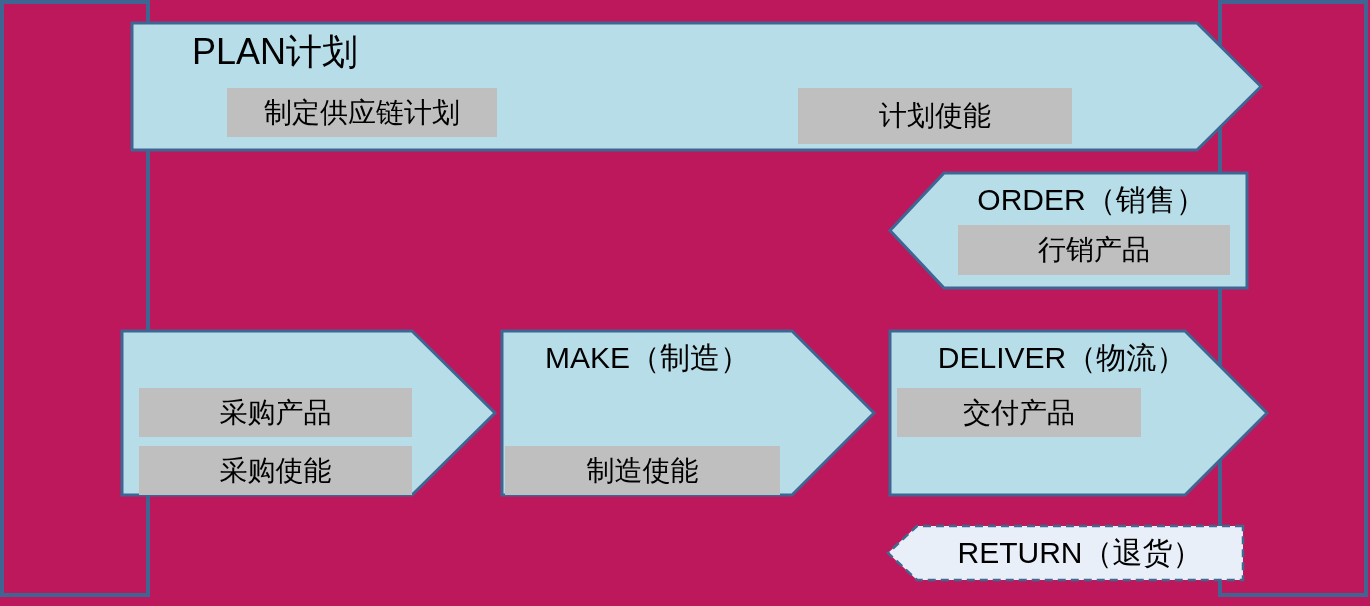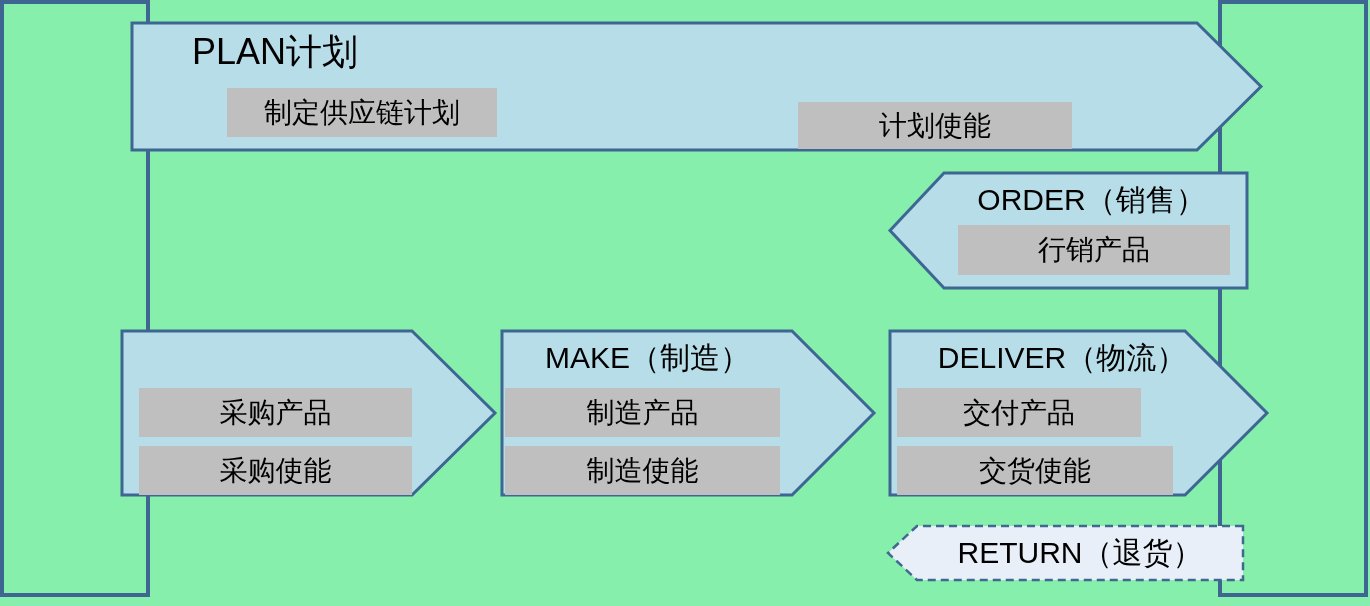--- a/index.html
+++ b/index.html
@@ -5,21 +5,21 @@
   html, body {
     margin: 0;
     padding: 0;
     background: #000;
     font-family: "Liberation Sans", sans-serif;
   }
   .canvas {
     position: relative;
     width: 1370px;
     height: 606px;
-    background: #86efac;
+    background: #be185d;
     overflow: hidden;
   }
   
   .frame {
     position: absolute;
     border: 4px solid #3F6693;
     background: transparent;
     box-sizing: border-box;
   }
   .frame-left  { left: 1;    top: 4; width: 150px; height: 597px; }
@@ -58,21 +58,21 @@
     position: absolute;
     background: #BFBFBF;
     color: #000;
     font-size: 28px;
     display: flex;
     align-items: center;
     justify-content: center;
     white-space: nowrap;
   }
   .plan-box1    { left: 227px; top: 88px;  width: 270px; height: 49px; }
-  .plan-box2    { left: 798px; top: 102px;  width: 274px; height: 47px; font-family: Liberation Serif, serif; }
+  .plan-box2    { left: 798px; top: 88px;  width: 274px; height: 56px; font-family: Liberation Serif, serif; }
   .order-box1   { left: 958px; top: 225px; width: 272px; height: 50px; }
   .source-box1  { left: 139px; top: 388px; width: 273px; height: 49px; }
   .source-box2  { left: 139px; top: 446px; width: 273px; height: 49px; }
   .make-box1    { left: 505px; top: 388px; width: 275px; height: 49px; }
   .make-box2    { left: 505px; top: 446px; width: 275px; height: 49px; }
   .deliver-box1 { left: 897px; top: 388px; width: 244px; height: 49px; }
   .deliver-box2 { left: 897px; top: 446px; width: 276px; height: 49px; }
 </style>
 </head>
 <body>
@@ -95,22 +95,20 @@
   <div class="gbox plan-box1">制定供应链计划</div>
   <div class="gbox plan-box2">计划使能</div>
 
   <div class="title title-center order-title">ORDER（销售）</div>
   <div class="gbox order-box1">行销产品</div>
 
   <div class="gbox source-box1">采购产品</div>
   <div class="gbox source-box2">采购使能</div>
 
   <div class="title title-center make-title">MAKE（制造）</div>
-  <div class="gbox make-box1">制造产品</div>
   <div class="gbox make-box2">制造使能</div>
 
   <div class="title title-center deliver-title">DELIVER（物流）</div>
   <div class="gbox deliver-box1">交付产品</div>
-  <div class="gbox deliver-box2">交货使能</div>
 
   <div class="title title-center return-title">RETURN（退货）</div>
 
 </div>
 
 </body></html>

